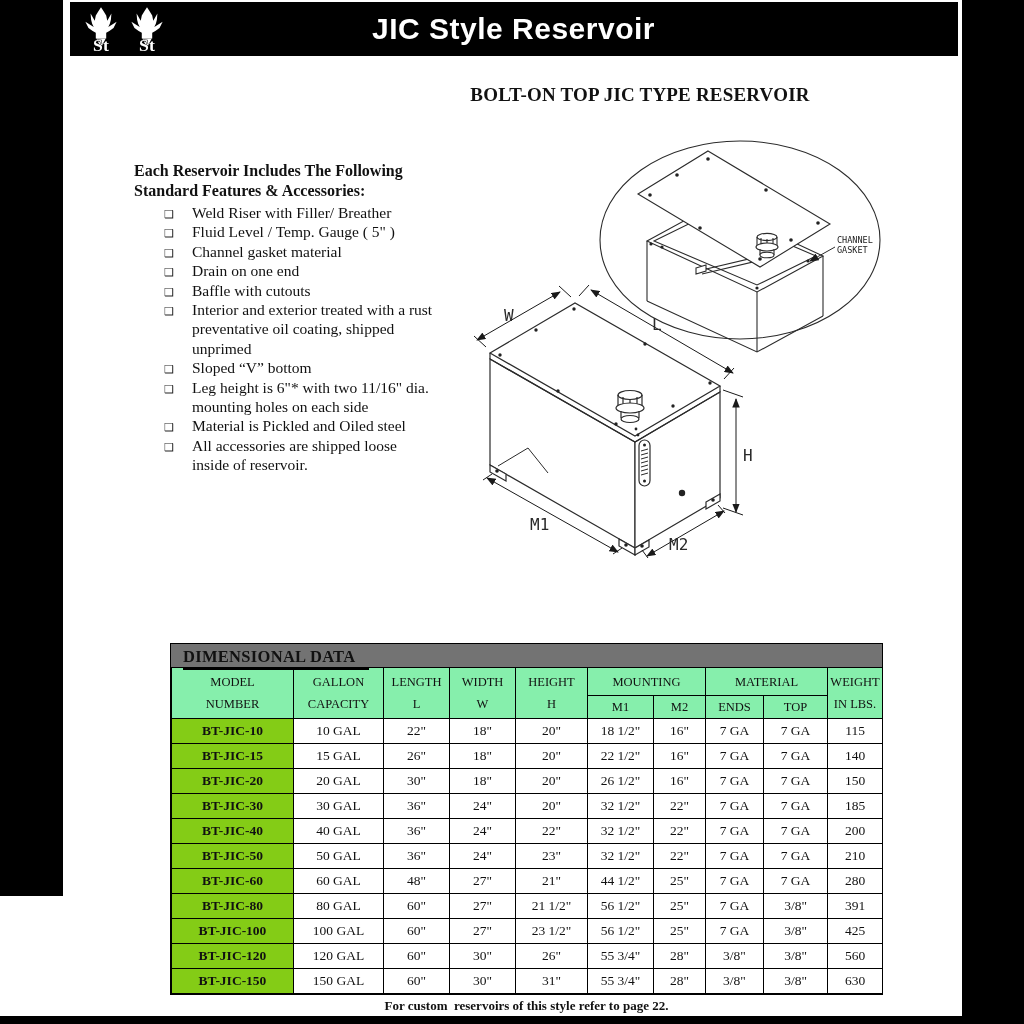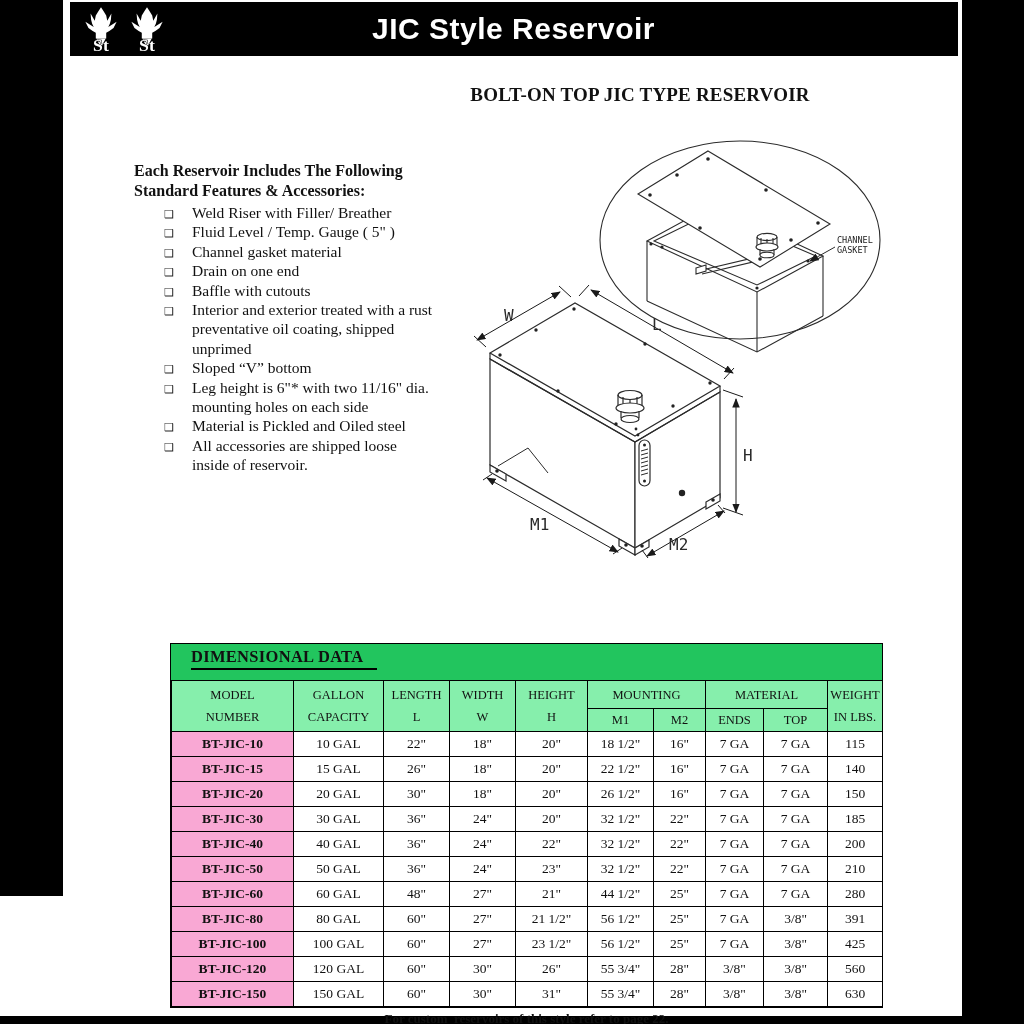--- a/index.html
+++ b/index.html
@@ -26,31 +26,31 @@
                     width:315px;white-space:pre-line;}
   .features-list{list-style:none;margin:0;padding:0 0 0 30px;}
   .features-list li{position:relative;padding-left:28px;font-size:15.5px;line-height:19.4px;
                     width:288px;white-space:pre-line;}
   .features-list .bullet{position:absolute;left:0;top:2px;font-size:11px;color:#222;}
 
   .drawing{position:absolute;left:440px;top:118px;}
 
   .table-section{position:absolute;left:170px;top:643px;width:713px;}
   .table-wrap{border:1.5px solid #000;background:#fff;}
-  .table-title-strip{background:#22c55e;padding:3px 0 0 20px;height:36px;box-sizing:border-box;}
+  .table-title-strip{background:#737373;padding:3px 0 0 12px;height:23px;box-sizing:border-box;}
   .table-title-strip span{font-weight:bold;font-size:16.5px;letter-spacing:.3px;
                           border-bottom:2.5px solid #000;padding:0 14px 1px 0;display:inline-block;}
   table{border-collapse:collapse;width:100%;table-layout:fixed;}
   th,td{border:1px solid #000;text-align:center;padding:0;color:#111;
         font-family:"Liberation Serif",serif;overflow:hidden;}
   thead th{font-size:12.5px;font-weight:normal;white-space:pre-line;line-height:22px;background:#86efac;}
   .hrow1 th{height:27px;}
   .hrow2 th{height:21px;}
   tbody td{font-size:13.5px;height:24px;background:#fff;}
-  td.model-col{background:#f9a8d4;font-weight:bold;}
+  td.model-col{background:#84cc16;font-weight:bold;}
   .footnote{text-align:center;font-weight:bold;font-size:13px;margin-top:3px;white-space:pre;}
 </style>
 </head>
 <body>
 
 <div class="page">
 
   <div class="bar bar-left"></div>
   <div class="bar bar-right"></div>
   <div class="bar bar-bottom"></div>

